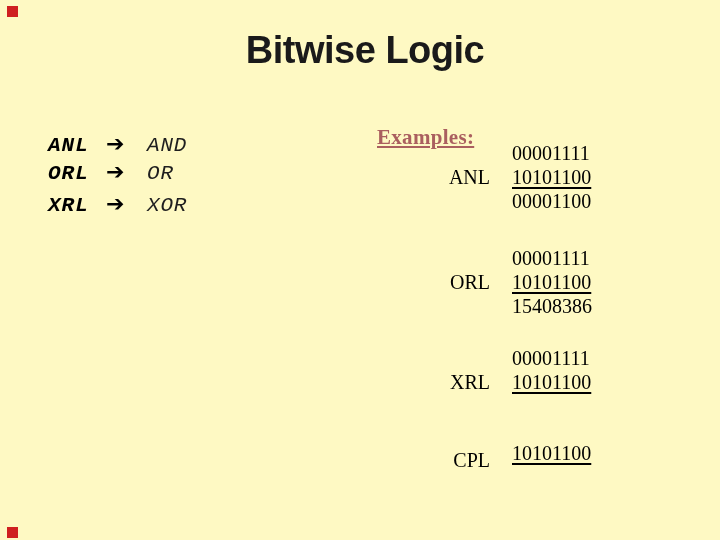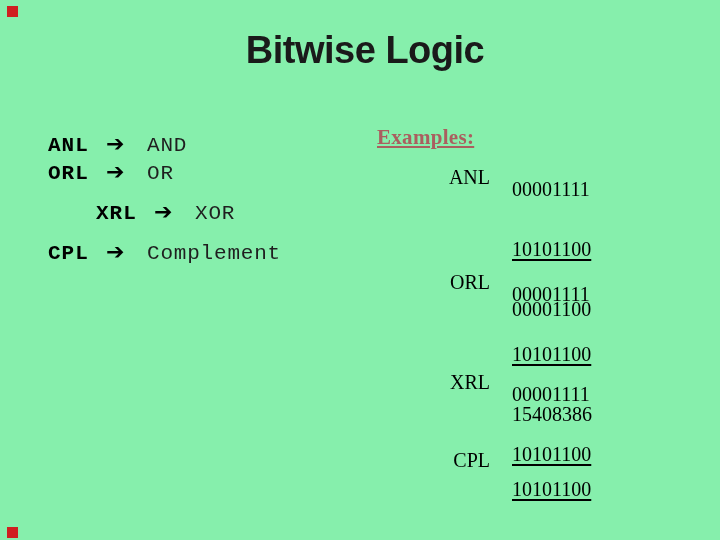--- a/index.html
+++ b/index.html
@@ -1,20 +1,20 @@
 <!DOCTYPE html>
 <html><head>
 <meta charset="utf-8">
 <style>
   html, body { margin: 0; padding: 0; background: #ffffff; }
   .slide {
     position: relative;
     width: 720px;
     height: 540px;
-    background: #86efac;
+    background: #fef9c3;
     overflow: hidden;
     font-family: "Liberation Sans", sans-serif;
   }
 
   
   .corner-accent {
     position: absolute;
     width: 11px;
     height: 11px;
     background: #cf2020;
@@ -37,24 +37,25 @@
     line-height: 44px;
   }
 
   
   .legend-row {
     position: absolute;
     left: 48px;
     height: 24px;
     line-height: 22px;
     white-space: nowrap;
+    font-style: italic;
   }
   .legend-row.r0 { top: 134px; }
   .legend-row.r1 { top: 162px; }
-  .legend-row.r2 { top: 202px; margin-left: 48px; }
+  .legend-row.r2 { top: 194px; }
   .legend-row.r3 { top: 242px; }
   .mnemonic {
     display: inline-block;
     width: 58px;
     font-family: "Liberation Mono", "DejaVu Sans Mono", monospace;
     font-size: 21px;
     font-weight: 700;
     letter-spacing: 1px;
     color: #000000;
     vertical-align: middle;
@@ -119,21 +120,20 @@
   .example-block.b1 .op-label,
   .example-block.b2 .op-label { top: 24px; }
   .example-block.b3 .op-label { top: 7px; }
   .nums { margin-left: 82px; }
   .num {
     font-family: "Liberation Serif", serif;
     font-size: 20px;
     color: #000000;
     line-height: 24px;
     white-space: nowrap;
-    margin-top: 36px;
   }
   .num.u {
     text-decoration: underline;
     text-decoration-thickness: 2px;
     text-underline-offset: 3px;
   }
 </style>
 </head>
 <body>
 
@@ -145,23 +145,20 @@
   <div class="slide-title">Bitwise Logic</div>
 
   <div class="legend-row r0">
     <span class="mnemonic">ANL</span><span class="arrow">➔</span><span class="meaning">AND</span>
   </div>
   <div class="legend-row r1">
     <span class="mnemonic">ORL</span><span class="arrow">➔</span><span class="meaning">OR</span>
   </div>
   <div class="legend-row r2">
     <span class="mnemonic">XRL</span><span class="arrow">➔</span><span class="meaning">XOR</span>
-  </div>
-  <div class="legend-row r3">
-    <span class="mnemonic">CPL</span><span class="arrow">➔</span><span class="meaning">Complement</span>
   </div>
 
   <div class="examples-heading">Examples:</div>
 
   <div class="example-block b0">
     <div class="op-label">ANL</div>
     <div class="nums">
       <div class="num">00001111</div>
       <div class="num u">10101100</div>
       <div class="num">00001100</div>

